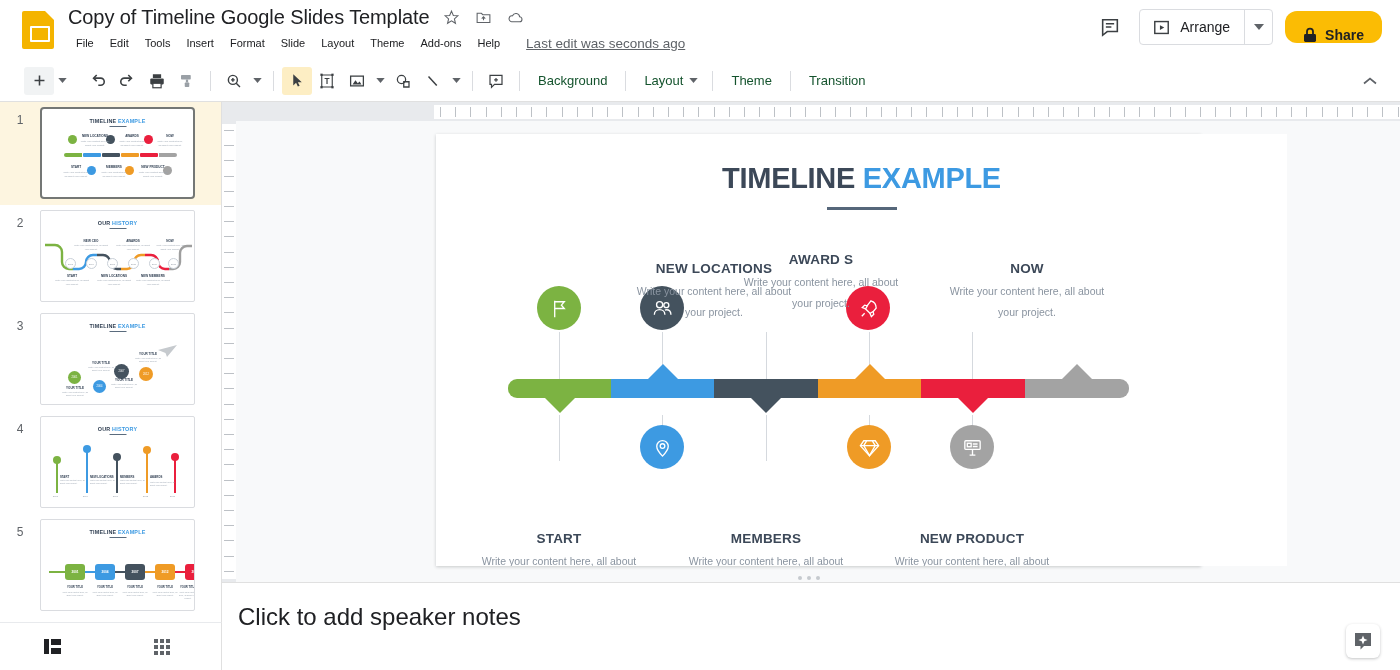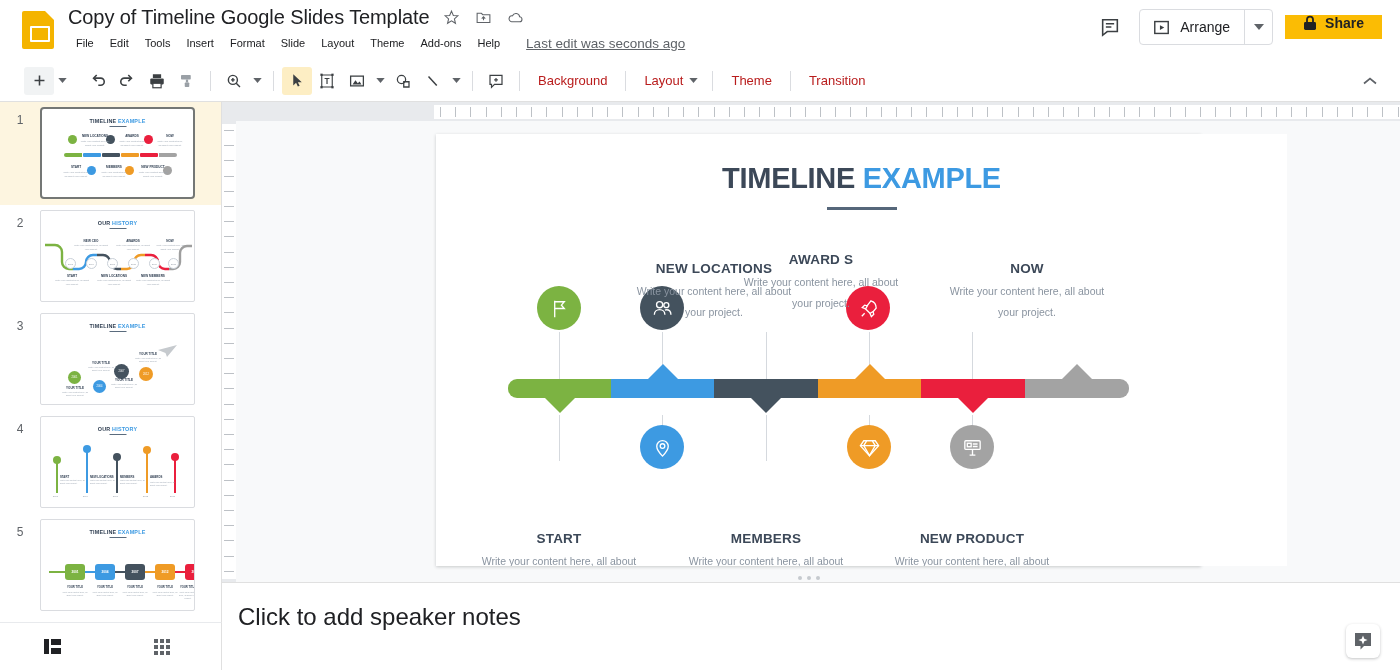--- a/index.html
+++ b/index.html
@@ -34,33 +34,33 @@
   .menu-item { font-size:11px; color:#202124; padding:3px 8px; border-radius:3px; cursor:pointer; white-space:nowrap; }
   .lastedit { font-size:13.5px; color:#5f6368; margin-left:18px; text-decoration:underline; cursor:pointer; white-space:nowrap;}
 
   .hdr-right { position:absolute; right:18px; top:9px; display:flex; align-items:center; gap:12px; }
   .comment-btn { width:34px;height:34px;display:flex;align-items:center;justify-content:center;border-radius:50%;cursor:pointer;}
   .present-group { display:flex; align-items:stretch; border:1px solid #dadce0; border-radius:4px; height:36px; overflow:hidden; background:#fff;}
   .present-main { display:flex; align-items:center; gap:9px; padding:0 14px 0 12px; cursor:pointer; }
   .present-label{ font-size:14px; color:#202124; font-weight:500; }
   .present-caret { width:28px; display:flex; align-items:center; justify-content:center; border-left:1px solid #dadce0; cursor:pointer;}
   .share-btn {
-    display:flex; align-items:flex-start; gap:8px; height:24px; padding:0 18px;
-    background:#FBBC04; border-radius:0; cursor:pointer;
+    display:flex; align-items:flex-end; gap:8px; height:32px; padding:0 18px;
+    background:#FBBC04; border-radius:12px; cursor:pointer;
   }
   .share-label{ font-size:14px; font-weight:700; color:#202124; }
 
   
   .toolbar { position:absolute; left:0; top:60px; width:1400px; height:41px; background:#fff; display:flex; align-items:center; padding-left:24px; }
   .tb-btn { width:30px;height:28px;display:flex;align-items:center;justify-content:center;border-radius:3px;cursor:pointer; }
   .tb-btn.sel { background:#fdeec4; }
   .tb-btn.tinted { background:#f1f3f4; }
   .tb-caret { width:16px;height:28px;display:flex;align-items:center;justify-content:center;cursor:pointer;border-radius:3px;}
   .tb-sep { width:1px; height:20px; background:#dadce0; margin:0 8px; }
-  .tb-text { font-size:13px; color:#b91c1c; padding:5px 10px; border-radius:3px; cursor:pointer; white-space:nowrap;}
+  .tb-text { font-size:13px; color:#14532d; padding:5px 10px; border-radius:3px; cursor:pointer; white-space:nowrap;}
   .tb-collapse { position:absolute; right:16px; top:7px; width:28px;height:28px;display:flex;align-items:center;justify-content:center;cursor:pointer;border-radius:50%;}
   .toolbar-underline { position:absolute; left:0; top:101px; width:1400px; height:1px; background:#e0e0e0; }
 
   
   .filmstrip { position:absolute; left:0; top:102px; width:222px; height:520px; background:#fff; border-right:1px solid #e0e0e0; overflow:hidden; }
   .thumb-row { position:relative; height:103px; display:flex; align-items:flex-start; padding-top:5px; cursor:pointer;}
   .thumb-row.active { background:#fdf5e0; }
   .thumb-num { width:40px; text-align:center; font-size:12px; color:#5f6368; padding-top:6px; }
   .thumb {
     width:155px; height:92px; background:#fff; border:1px solid #dadce0; border-radius:2px;

